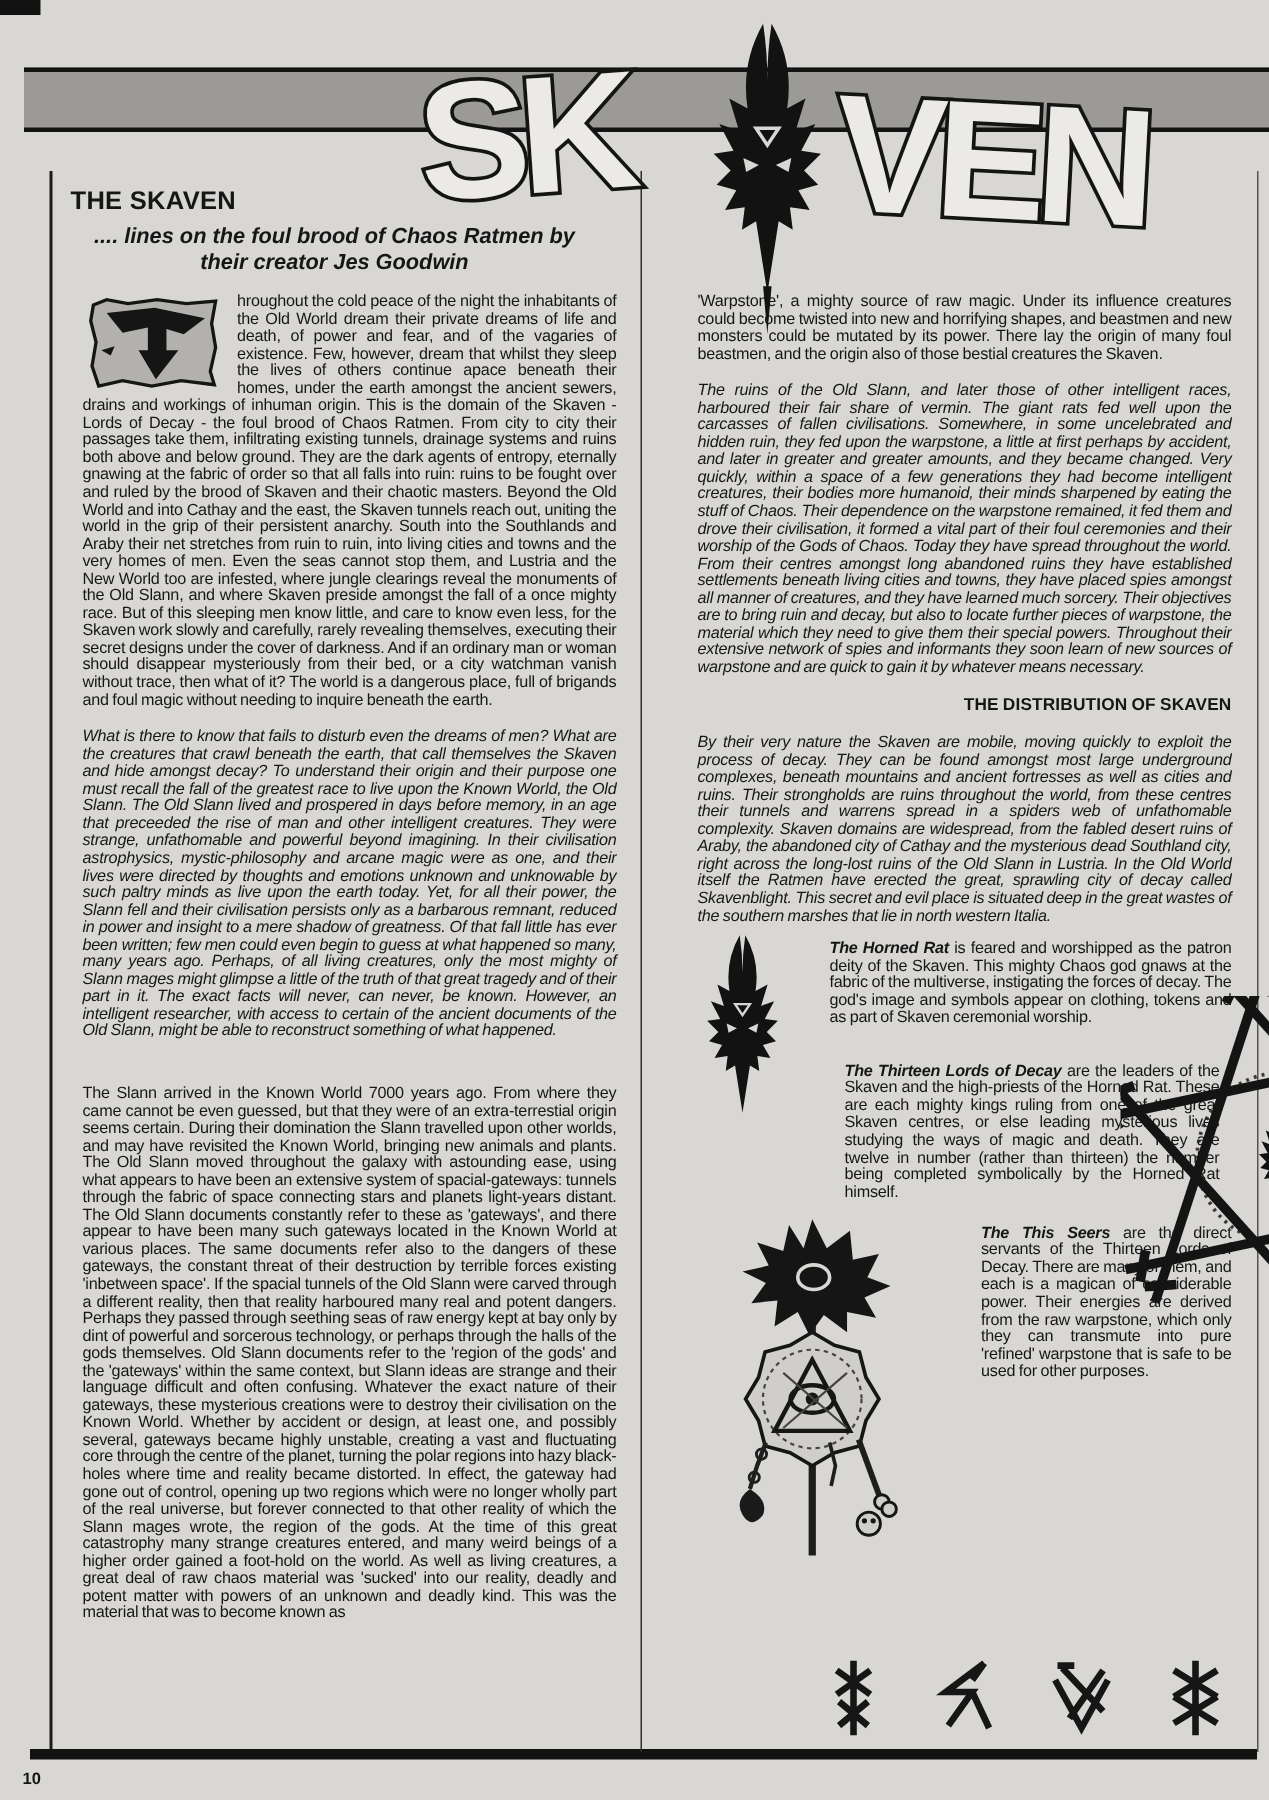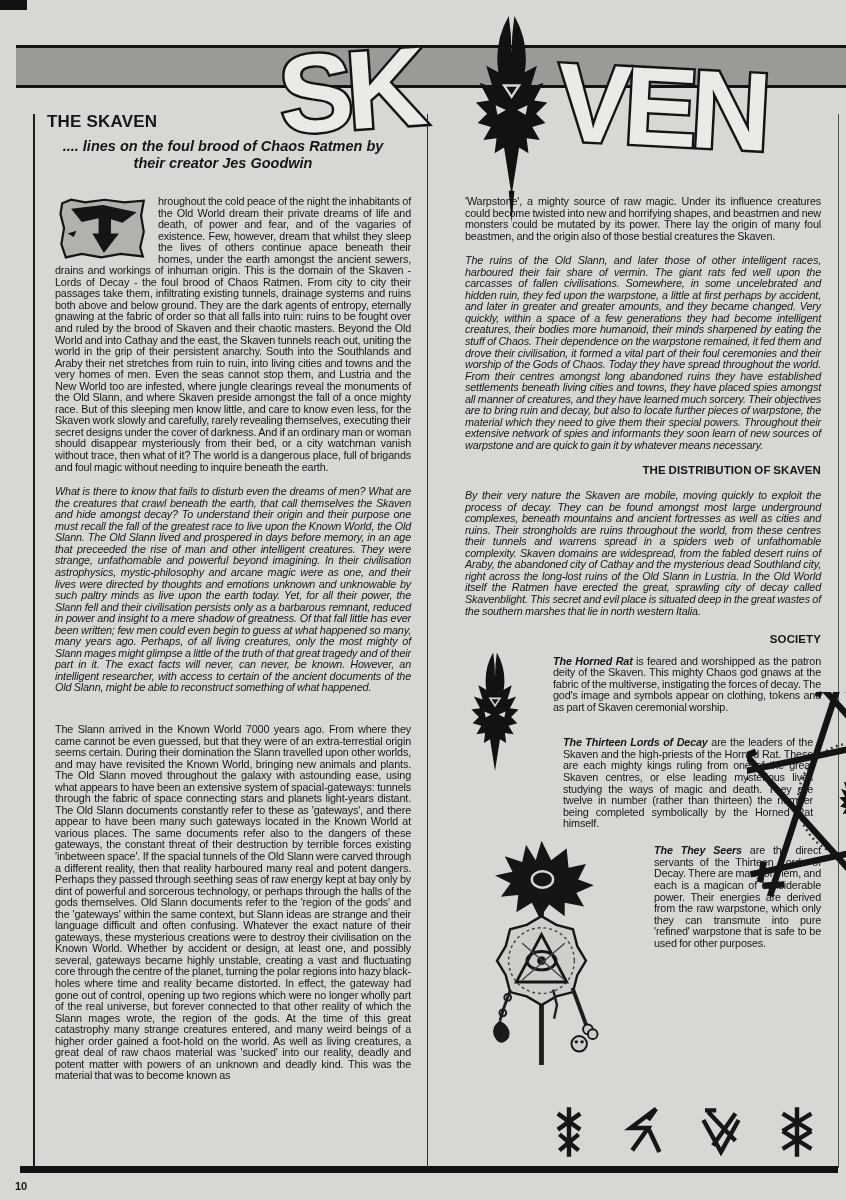--- a/index.html
+++ b/index.html
@@ -9,21 +9,21 @@
   .band{position:absolute;left:16px;top:45px;width:830px;height:37px;background:#9b9a97;
         border-top:3px solid #131313;border-bottom:3px solid #131313;}
   .logo-svg{position:absolute;left:266px;top:8px;width:505px;height:215px;z-index:3;}
   .vline{position:absolute;top:114px;height:1054px;background:#1c1c1c;}
   .left-border{left:33px;width:2px;}
   .col-divider{left:427px;width:1px;background:#2e2e2e;z-index:1;}
   .right-border{left:838px;width:1px;background:#55544f;}
   .bottom-bar{position:absolute;left:20px;top:1166px;width:818px;height:7px;background:#121212;}
   .page-number{position:absolute;left:15px;top:1180px;font-size:11px;font-weight:bold;}
 
-  .title-block{position:absolute;left:47px;top:112px;width:365px;z-index:2;}
+  .title-block{position:absolute;left:47px;top:124px;width:365px;z-index:2;}
   .article-title{font-size:17px;font-weight:bold;letter-spacing:.2px;margin:0;}
   .article-subtitle{font-size:14.5px;font-weight:bold;font-style:italic;line-height:17px;
         margin:6px 0 0 0;width:352px;text-align:center;}
 
   .col{position:absolute;top:186px;width:376px;font-size:10.8px;line-height:11.55px;
        letter-spacing:-0.15px;word-spacing:-0.5px;text-align:justify;z-index:2;}
   .col-left{left:45px;}
   .col-right{left:455px;}
   .col p{margin:10px;}
   .mt1{margin-top:13px !important;font-style:italic;}
@@ -100,21 +100,20 @@
     </p>
     <p class="mt1">What is there to know that fails to disturb even the dreams of men? What are the creatures that crawl beneath the earth, that call themselves the Skaven and hide amongst decay? To understand their origin and their purpose one must recall the fall of the greatest race to live upon the Known World, the Old Slann. The Old Slann lived and prospered in days before memory, in an age that preceeded the rise of man and other intelligent creatures. They were strange, unfathomable and powerful beyond imagining. In their civilisation astrophysics, mystic-philosophy and arcane magic were as one, and their lives were directed by thoughts and emotions unknown and unknowable by such paltry minds as live upon the earth today. Yet, for all their power, the Slann fell and their civilisation persists only as a barbarous remnant, reduced in power and insight to a mere shadow of greatness. Of that fall little has ever been written; few men could even begin to guess at what happened so many, many years ago. Perhaps, of all living creatures, only the most mighty of Slann mages might glimpse a little of the truth of that great tragedy and of their part in it. The exact facts will never, can never, be known. However, an intelligent researcher, with access to certain of the ancient documents of the Old Slann, might be able to reconstruct something of what happened.</p>
     <p class="mt2">The Slann arrived in the Known World 7000 years ago. From where they came cannot be even guessed, but that they were of an extra-terrestial origin seems certain. During their domination the Slann travelled upon other worlds, and may have revisited the Known World, bringing new animals and plants. The Old Slann moved throughout the galaxy with astounding ease, using what appears to have been an extensive system of spacial-gateways: tunnels through the fabric of space connecting stars and planets light-years distant. The Old Slann documents constantly refer to these as 'gateways', and there appear to have been many such gateways located in the Known World at various places. The same documents refer also to the dangers of these gateways, the constant threat of their destruction by terrible forces existing 'inbetween space'. If the spacial tunnels of the Old Slann were carved through a different reality, then that reality harboured many real and potent dangers. Perhaps they passed through seething seas of raw energy kept at bay only by dint of powerful and sorcerous technology, or perhaps through the halls of the gods themselves. Old Slann documents refer to the 'region of the gods' and the 'gateways' within the same context, but Slann ideas are strange and their language difficult and often confusing. Whatever the exact nature of their gateways, these mysterious creations were to destroy their civilisation on the Known World. Whether by accident or design, at least one, and possibly several, gateways became highly unstable, creating a vast and fluctuating core through the centre of the planet, turning the polar regions into hazy black-holes where time and reality became distorted. In effect, the gateway had gone out of control, opening up two regions which were no longer wholly part of the real universe, but forever connected to that other reality of which the Slann mages wrote, the region of the gods. At the time of this great catastrophy many strange creatures entered, and many weird beings of a higher order gained a foot-hold on the world. As well as living creatures, a great deal of raw chaos material was 'sucked' into our reality, deadly and potent matter with powers of an unknown and deadly kind. This was the material that was to become known as</p>
   </div>
 
   <div class="col col-right">
     <p>'Warpstone', a mighty source of raw magic. Under its influence creatures could become twisted into new and horrifying shapes, and beastmen and new monsters could be mutated by its power. There lay the origin of many foul beastmen, and the origin also of those bestial creatures the Skaven.</p>
     <p class="mt1">The ruins of the Old Slann, and later those of other intelligent races, harboured their fair share of vermin. The giant rats fed well upon the carcasses of fallen civilisations. Somewhere, in some uncelebrated and hidden ruin, they fed upon the warpstone, a little at first perhaps by accident, and later in greater and greater amounts, and they became changed. Very quickly, within a space of a few generations they had become intelligent creatures, their bodies more humanoid, their minds sharpened by eating the stuff of Chaos. Their dependence on the warpstone remained, it fed them and drove their civilisation, it formed a vital part of their foul ceremonies and their worship of the Gods of Chaos. Today they have spread throughout the world. From their centres amongst long abandoned ruins they have established settlements beneath living cities and towns, they have placed spies amongst all manner of creatures, and they have learned much sorcery. Their objectives are to bring ruin and decay, but also to locate further pieces of warpstone, the material which they need to give them their special powers. Throughout their extensive network of spies and informants they soon learn of new sources of warpstone and are quick to gain it by whatever means necessary.</p>
     <p class="sec-head h-dist">THE DISTRIBUTION OF SKAVEN</p>
     <p class="mt1">By their very nature the Skaven are mobile, moving quickly to exploit the process of decay. They can be found amongst most large underground complexes, beneath mountains and ancient fortresses as well as cities and ruins. Their strongholds are ruins throughout the world, from these centres their tunnels and warrens spread in a spiders web of unfathomable complexity. Skaven domains are widespread, from the fabled desert ruins of Araby, the abandoned city of Cathay and the mysterious dead Southland city, right across the long-lost ruins of the Old Slann in Lustria. In the Old World itself the Ratmen have erected the great, sprawling city of decay called Skavenblight. This secret and evil place is situated deep in the great wastes of the southern marshes that lie in north western Italia.</p>
-    <p class="sec-head h-soc">SOCIETY</p>
 
     <div class="horned-block">
       <svg class="horned-rat-svg" viewBox="-42 -102 84 200">
         <use href="#rathead-g"></use>
       </svg>
       <p><b class="lead">The Horned Rat</b><span> is feared and worshipped as the patron deity of the Skaven. This mighty Chaos god gnaws at the fabric of the multiverse, instigating the forces of decay. The god's image and symbols appear on clothing, tokens and as part of Skaven ceremonial worship.</span></p>
     </div>
 
     <div class="thirteen-block">
       <p class="thirteen-text"><b class="lead">The Thirteen Lords of Decay</b><span> are the leaders of the Skaven and the high-priests of the Horned Rat. These are each mighty kings ruling from one of the great Skaven centres, or else leading mysterious lives studying the ways of magic and death. They are twelve in number (rather than thirteen) the number being completed symbolically by the Horned Rat himself.</span></p>
@@ -160,21 +159,21 @@
         <circle cx="60" cy="184" r="3.5" fill="none" stroke="#1e1e1e" stroke-width="2"></circle>
         <path d="M57,192 Q46,200 52,210 Q58,220 66,210 Q70,200 57,192 Z" fill="#1a1a1a"></path>
         <line x1="132" y1="158" x2="146" y2="196" stroke="#1e1e1e" stroke-width="4"></line>
         <circle cx="148" cy="201" r="5" fill="#cfcecb" stroke="#161616" stroke-width="2"></circle>
         <circle cx="153" cy="206" r="5" fill="#cfcecb" stroke="#161616" stroke-width="2"></circle>
         <circle cx="139" cy="216" r="8" fill="#cfcecb" stroke="#161616" stroke-width="2"></circle>
         <circle cx="136" cy="214" r="1.8" fill="#161616"></circle>
         <circle cx="142" cy="214" r="1.8" fill="#161616"></circle>
         <polyline points="112,160 116,176 113,190" fill="none" stroke="#1e1e1e" stroke-width="2.5"></polyline>
       </svg>
-      <p class="grey-text"><b class="lead">The They Seers</b><span> are the direct servants of the Thirteen Lords of Decay. There are many of them, and each is a magican of considerable power. Their energies are derived from the raw warpstone, which only they can transmute into pure 'refined' warpstone that is safe to be used for other purposes.</span></p>
+      <p class="grey-text"><b class="lead">The This Seers</b><span> are the direct servants of the Thirteen Lords of Decay. There are many of them, and each is a magican of considerable power. Their energies are derived from the raw warpstone, which only they can transmute into pure 'refined' warpstone that is safe to be used for other purposes.</span></p>
     </div>
   </div>
 
   <div class="runes-row">
     <svg class="rune" viewBox="0 0 60 70">
       <path d="M30,4 L30,66 M16,12 L44,32 M44,12 L16,32 M18,38 L42,58 M42,38 L18,58" stroke="#161616" stroke-width="5.5" fill="none"></path>
     </svg>
     <svg class="rune" viewBox="0 0 60 70">
       <path d="M44,6 L12,30 L34,30 L14,58 M34,30 L48,60 M44,6 L34,20" stroke="#161616" stroke-width="5.5" fill="none"></path>
     </svg>

